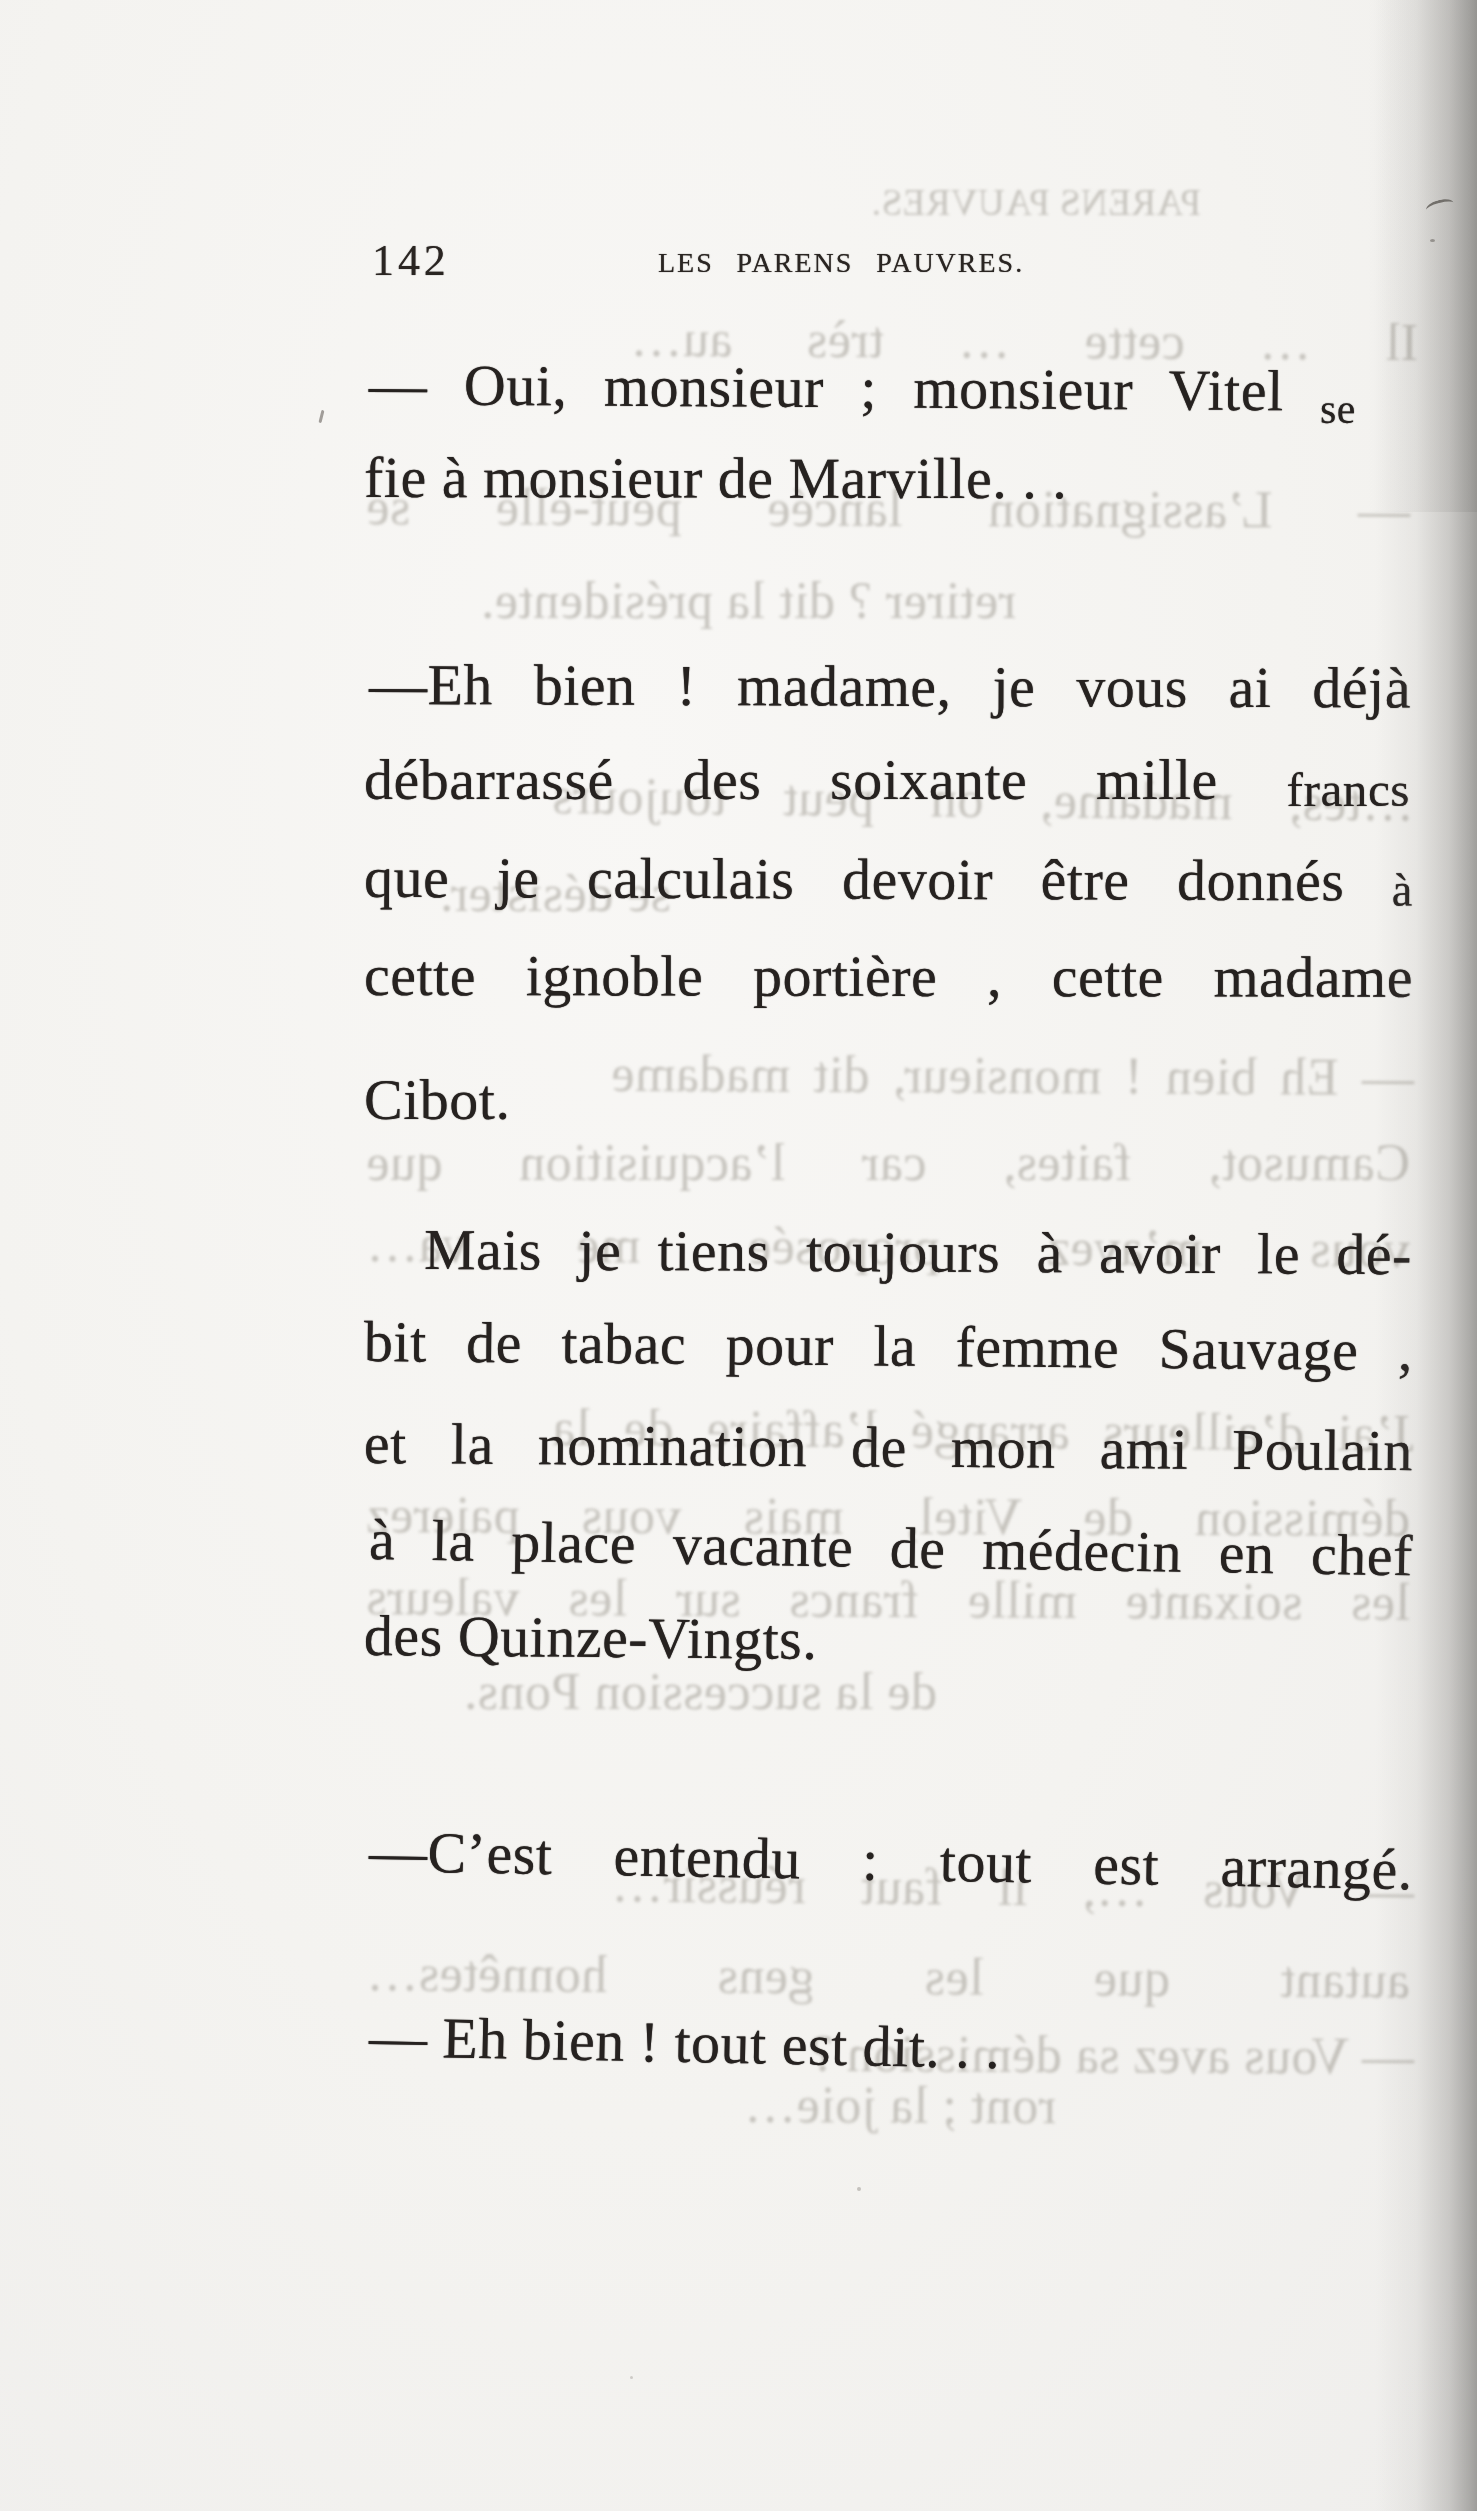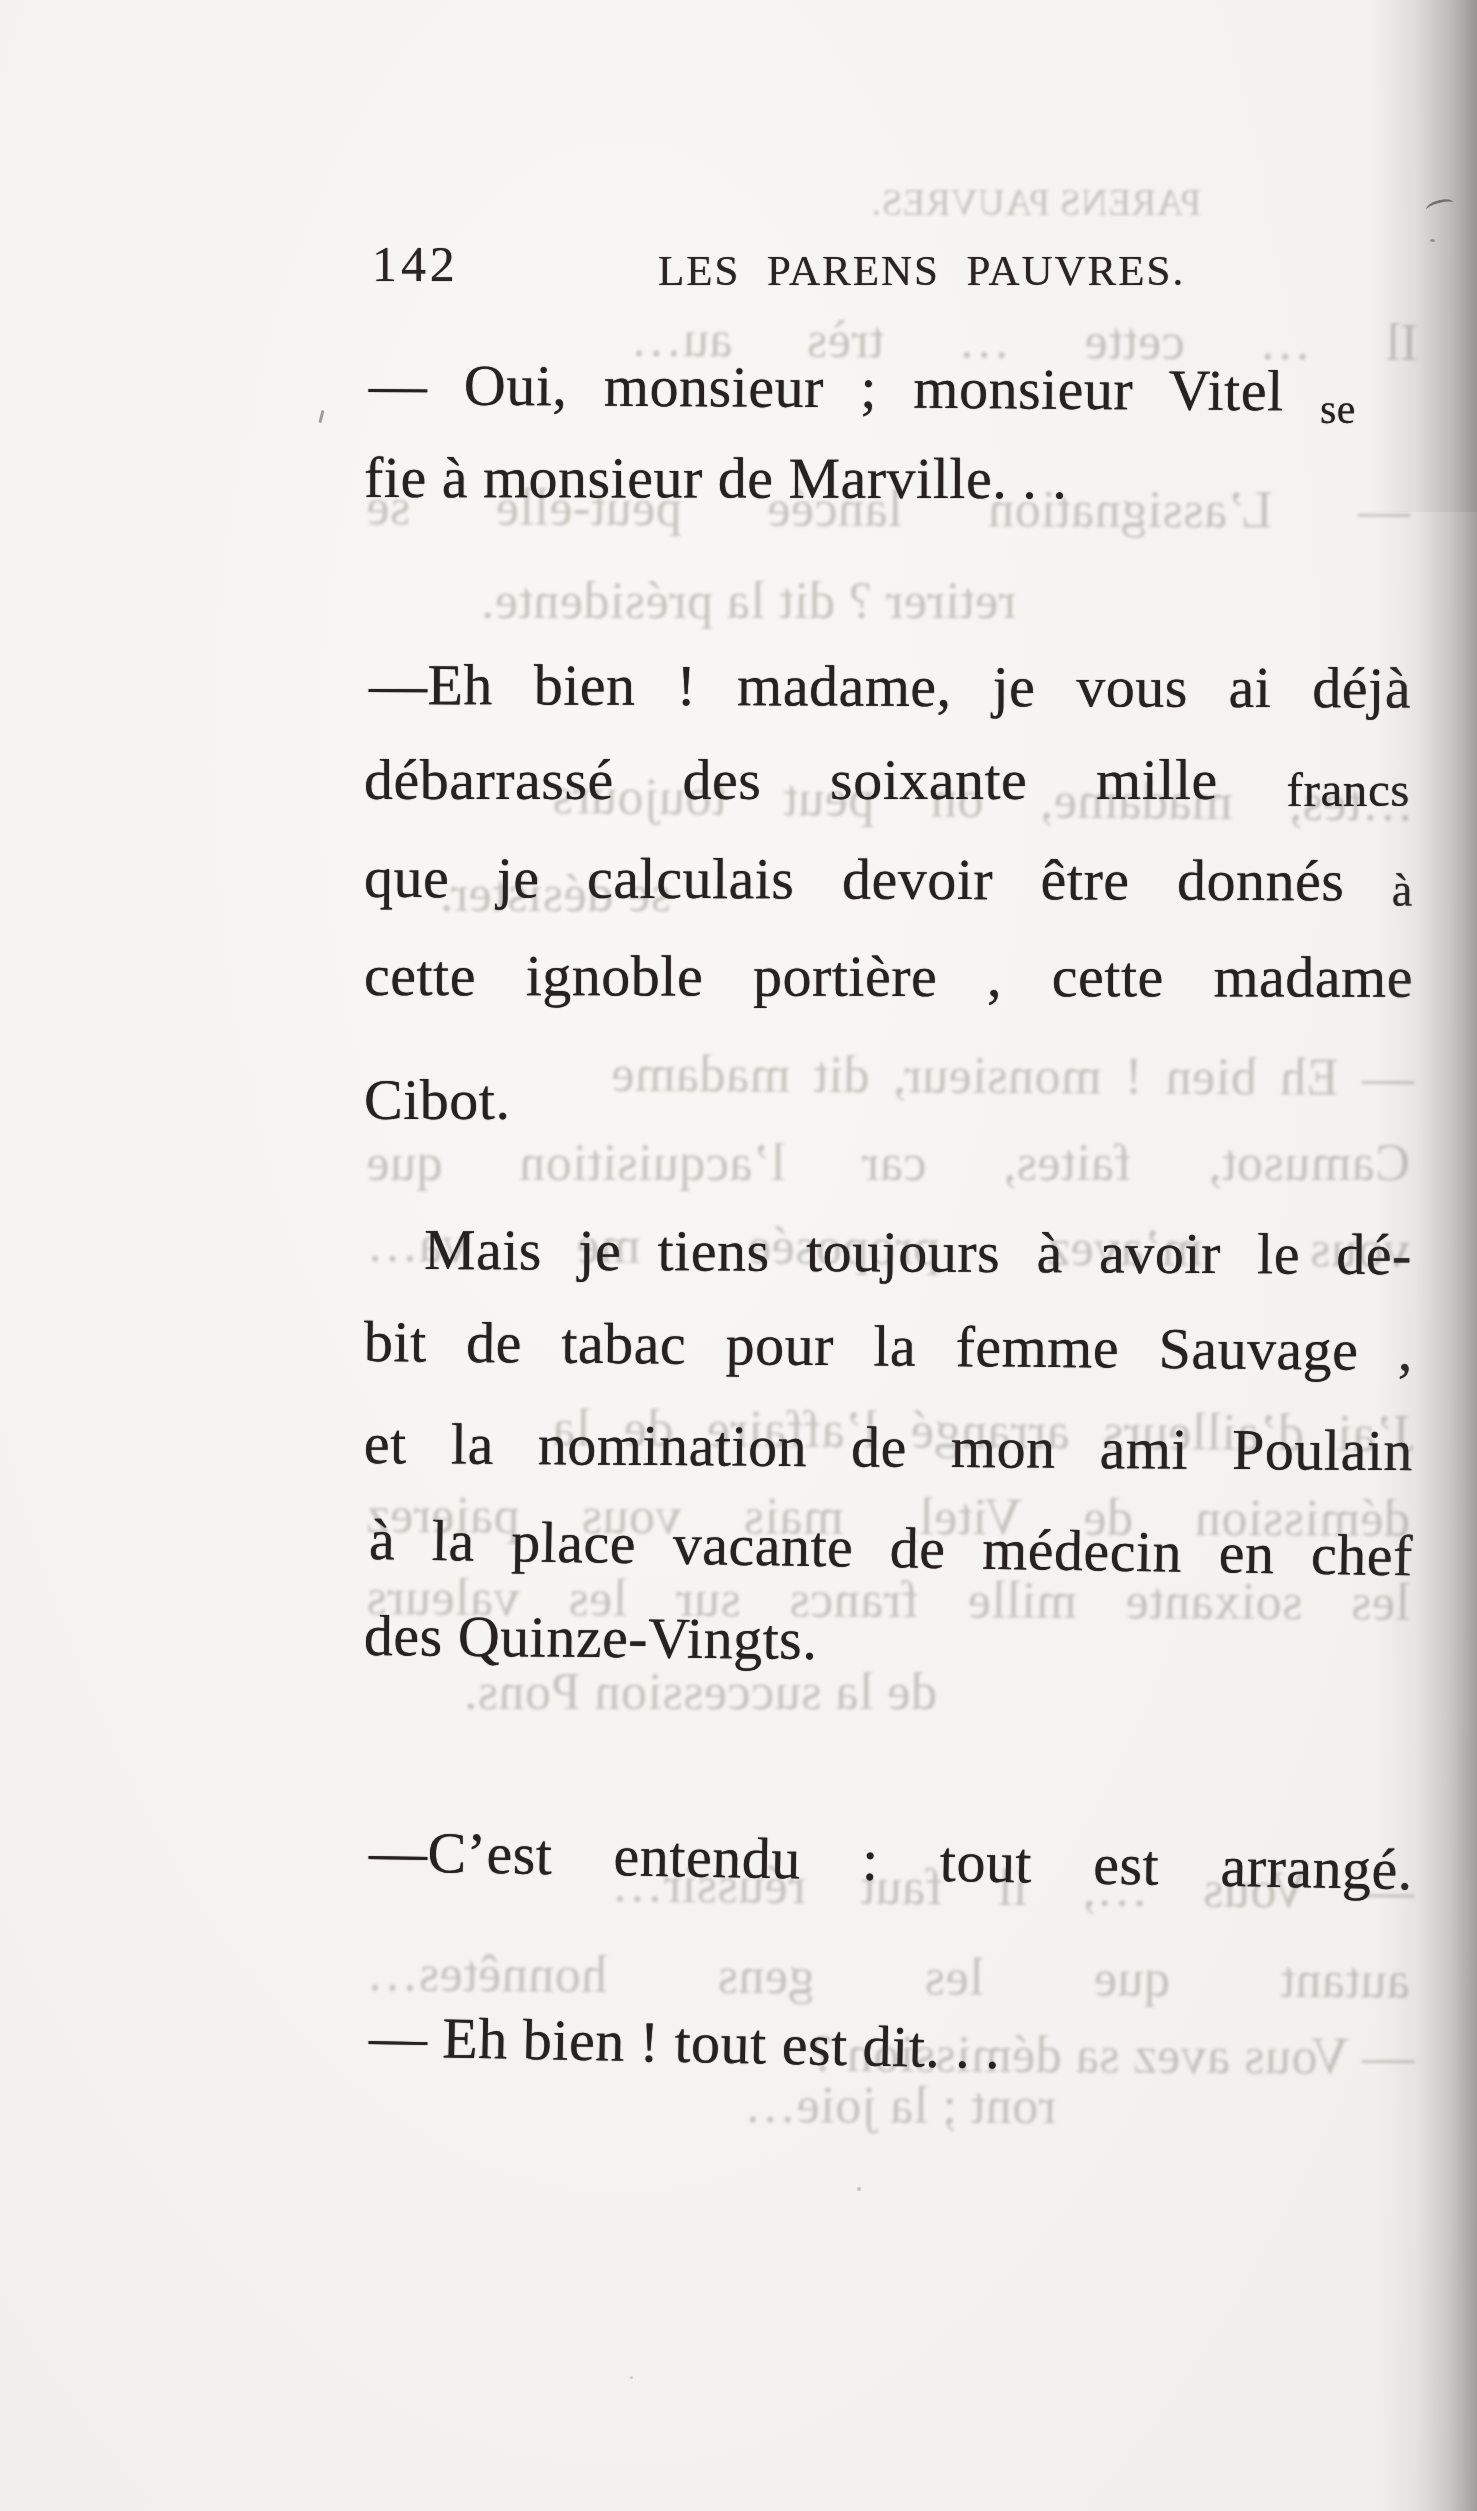--- a/index.html
+++ b/index.html
@@ -26,22 +26,22 @@
     position:absolute;top:0;right:0;width:158px;height:512px;
     background:linear-gradient(to right, rgba(120,118,114,0) 30%, rgba(120,118,114,0.18) 100%);
     pointer-events:none;
   }
   
   .hdr{
     position:absolute;line-height:1;color:#2a2522;
     text-shadow:0 0 1px rgba(42,37,34,.8);
     white-space:nowrap;
   }
-  #page-number{left:372px;top:239px;font-size:50px;letter-spacing:3.9px;}
-  #running-title{left:658px;top:249px;font-size:43px;letter-spacing:2px;word-spacing:13.8px;}
+  #page-number{left:372px;top:239px;font-size:44px;letter-spacing:3.9px;}
+  #running-title{left:658px;top:249px;font-size:28px;letter-spacing:2px;word-spacing:13.8px;}
   
   .text-line{
     position:absolute;line-height:1;font-size:58px;
     color:#262220;letter-spacing:0.5px;
     text-shadow:0 0 1.1px rgba(38,33,29,.85);
     transform-origin:left center;
     white-space:nowrap;
   }
   .text-line.just{white-space:normal;text-align:justify;text-align-last:justify;}
   .shrink{position:relative;}

